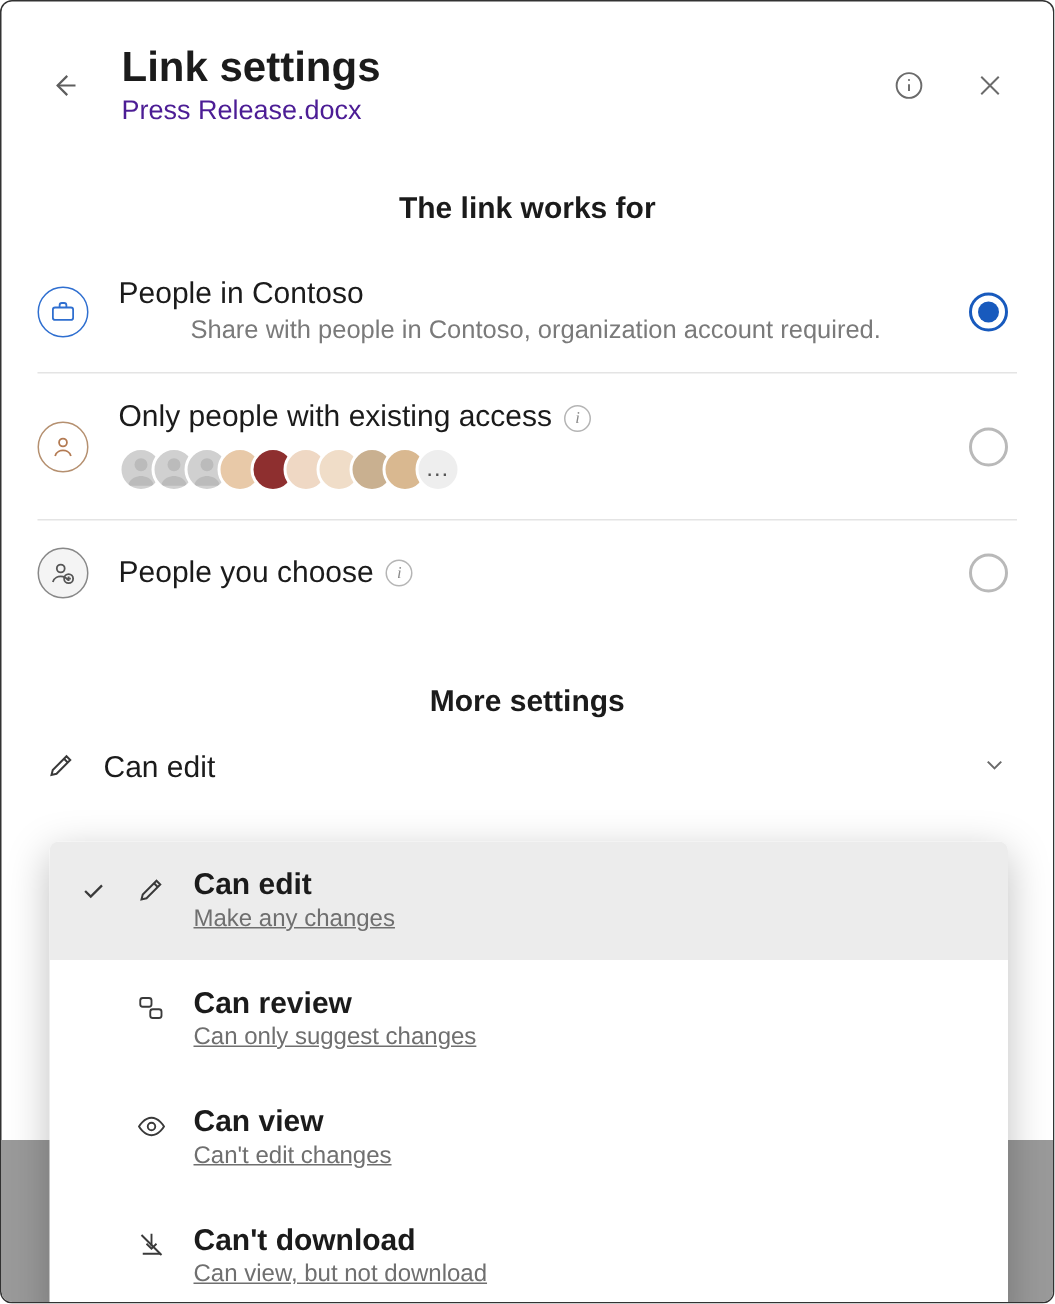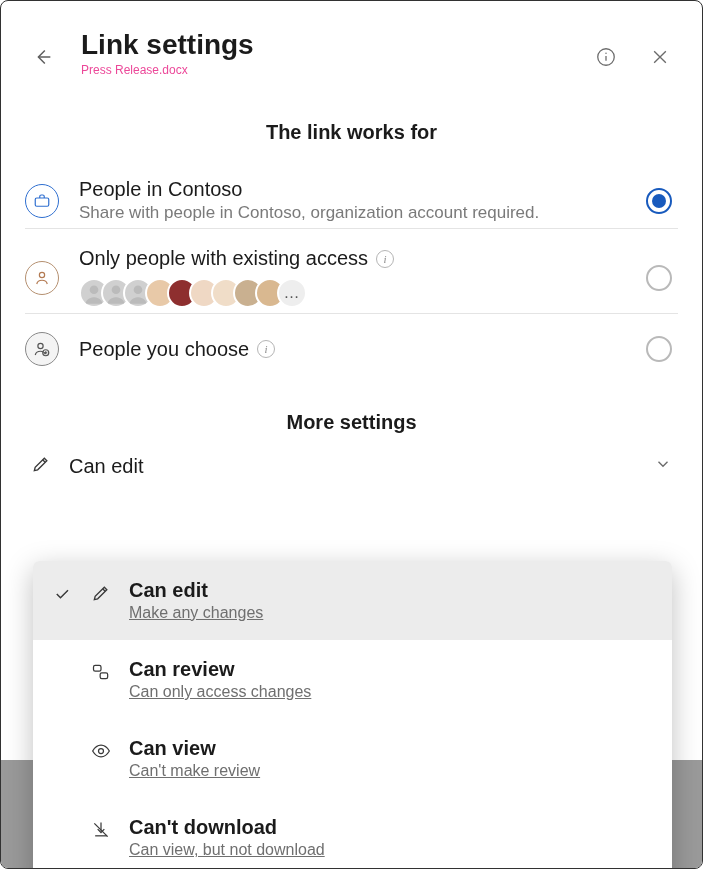--- a/index.html
+++ b/index.html
@@ -37,51 +37,51 @@
   .hdr { display: flex; align-items: flex-start; gap: 20px; }
   .back-btn {
     width: 36px; height: 36px;
     display: flex; align-items: center; justify-content: center;
     color: #5e5e5e;
     cursor: pointer;
     margin-top: 10px;
   }
   .hdr-texts { flex: 1; }
   .hdr-title { font-size: 28px; font-weight: 600; color: #1b1b1b; }
-  .hdr-sub { font-size: 12px; color: #ec4899; margin-top: 2px; }
+  .hdr-sub { font-size: 18px; color: #4c1d95; margin-top: 2px; }
   .hdr-actions { display: flex; gap: 18px; align-items: center; margin-top: 10px; }
   .icon-btn {
     width: 36px; height: 36px; border-radius: 50%;
     display: flex; align-items: center; justify-content: center;
     color: #6b6b6b; cursor: pointer;
   }
   
   .section-h { font-size: 20px; font-weight: 600; margin-top: 44px; text-align: center; }
   
   .opts { margin-top: 16px; }
   .opt {
     display: flex; align-items: center; gap: 20px;
-    padding: 18px 6px 5px 0;
+    padding: 18px 6px 18px 0;
     border-bottom: 1px solid #e4e4e4;
     cursor: pointer;
   }
   .opt:last-child { border-bottom: none; text-align: right; }
   .opt-icon {
     width: 34px; height: 34px; border-radius: 50%;
     border: 1.5px solid #b59070;
     display: flex; align-items: center; justify-content: center;
     flex-shrink: 0;
     background: #fff;
   }
   .opt-icon.blue { border-color: #2f6fd0; color: #2f6fd0; }
   .opt-icon.grey { border-color: #888; color: #555; background:#f4f4f4; }
   .opt-icon svg { width: 18px; height: 18px; }
   .opt-body { flex: 1; min-width: 0; }
   .opt-title { font-size: 20px; color: #1b1b1b; display:flex; align-items:center; gap:8px;}
-  .opt-desc { font-size: 17px; color: #7a7a7a; margin-top: 2px; }
+  .opt-desc { font-size: 17px; color: #7a7a7a; margin-top: 2px; margin-left: 48px; }
   .radio {
     width: 26px; height: 26px; border-radius: 50%;
     border: 2px solid #b9b9b9; flex-shrink: 0;
     display:flex; align-items:center; justify-content:center;
   }
   .radio.checked { border-color: #185abd; }
   .radio.checked::after {
     content:""; width:14px; height:14px; border-radius:50%; background:#185abd;
   }
   .info-dot {
@@ -293,35 +293,35 @@
     <div class="menu-item">
       <div class="check-slot"></div>
       <div class="mi-icon">
         <svg viewBox="0 0 24 24" fill="none" stroke="currentColor" stroke-width="1.5">
             <rect x="3" y="4" width="9" height="7" rx="2"></rect>
             <rect x="11" y="13" width="9" height="7" rx="2"></rect>
           </svg>
       </div>
       <div class="mi-texts">
         <div class="mi-title">Can review</div>
-        <div class="mi-desc">Can only access changes</div>
+        <div class="mi-desc">Can only suggest changes</div>
       </div>
     </div>
 
     <div class="menu-item">
       <div class="check-slot"></div>
       <div class="mi-icon">
         <svg viewBox="0 0 24 24" fill="none" stroke="currentColor" stroke-width="1.5">
             <path d="M2 12s4-7 10-7 10 7 10 7-4 7-10 7S2 12 2 12z"></path>
             <circle cx="12" cy="12" r="3"></circle>
           </svg>
       </div>
       <div class="mi-texts">
         <div class="mi-title">Can view</div>
-        <div class="mi-desc">Can't make review</div>
+        <div class="mi-desc">Can't edit changes</div>
       </div>
     </div>
 
     <div class="menu-item">
       <div class="check-slot"></div>
       <div class="mi-icon">
         <svg viewBox="0 0 24 24" fill="none" stroke="currentColor" stroke-width="1.5">
             <path d="M12 3v10"></path>
             <path d="M8 11l4 4 4-4"></path>
             <path d="M5 19h14"></path>

